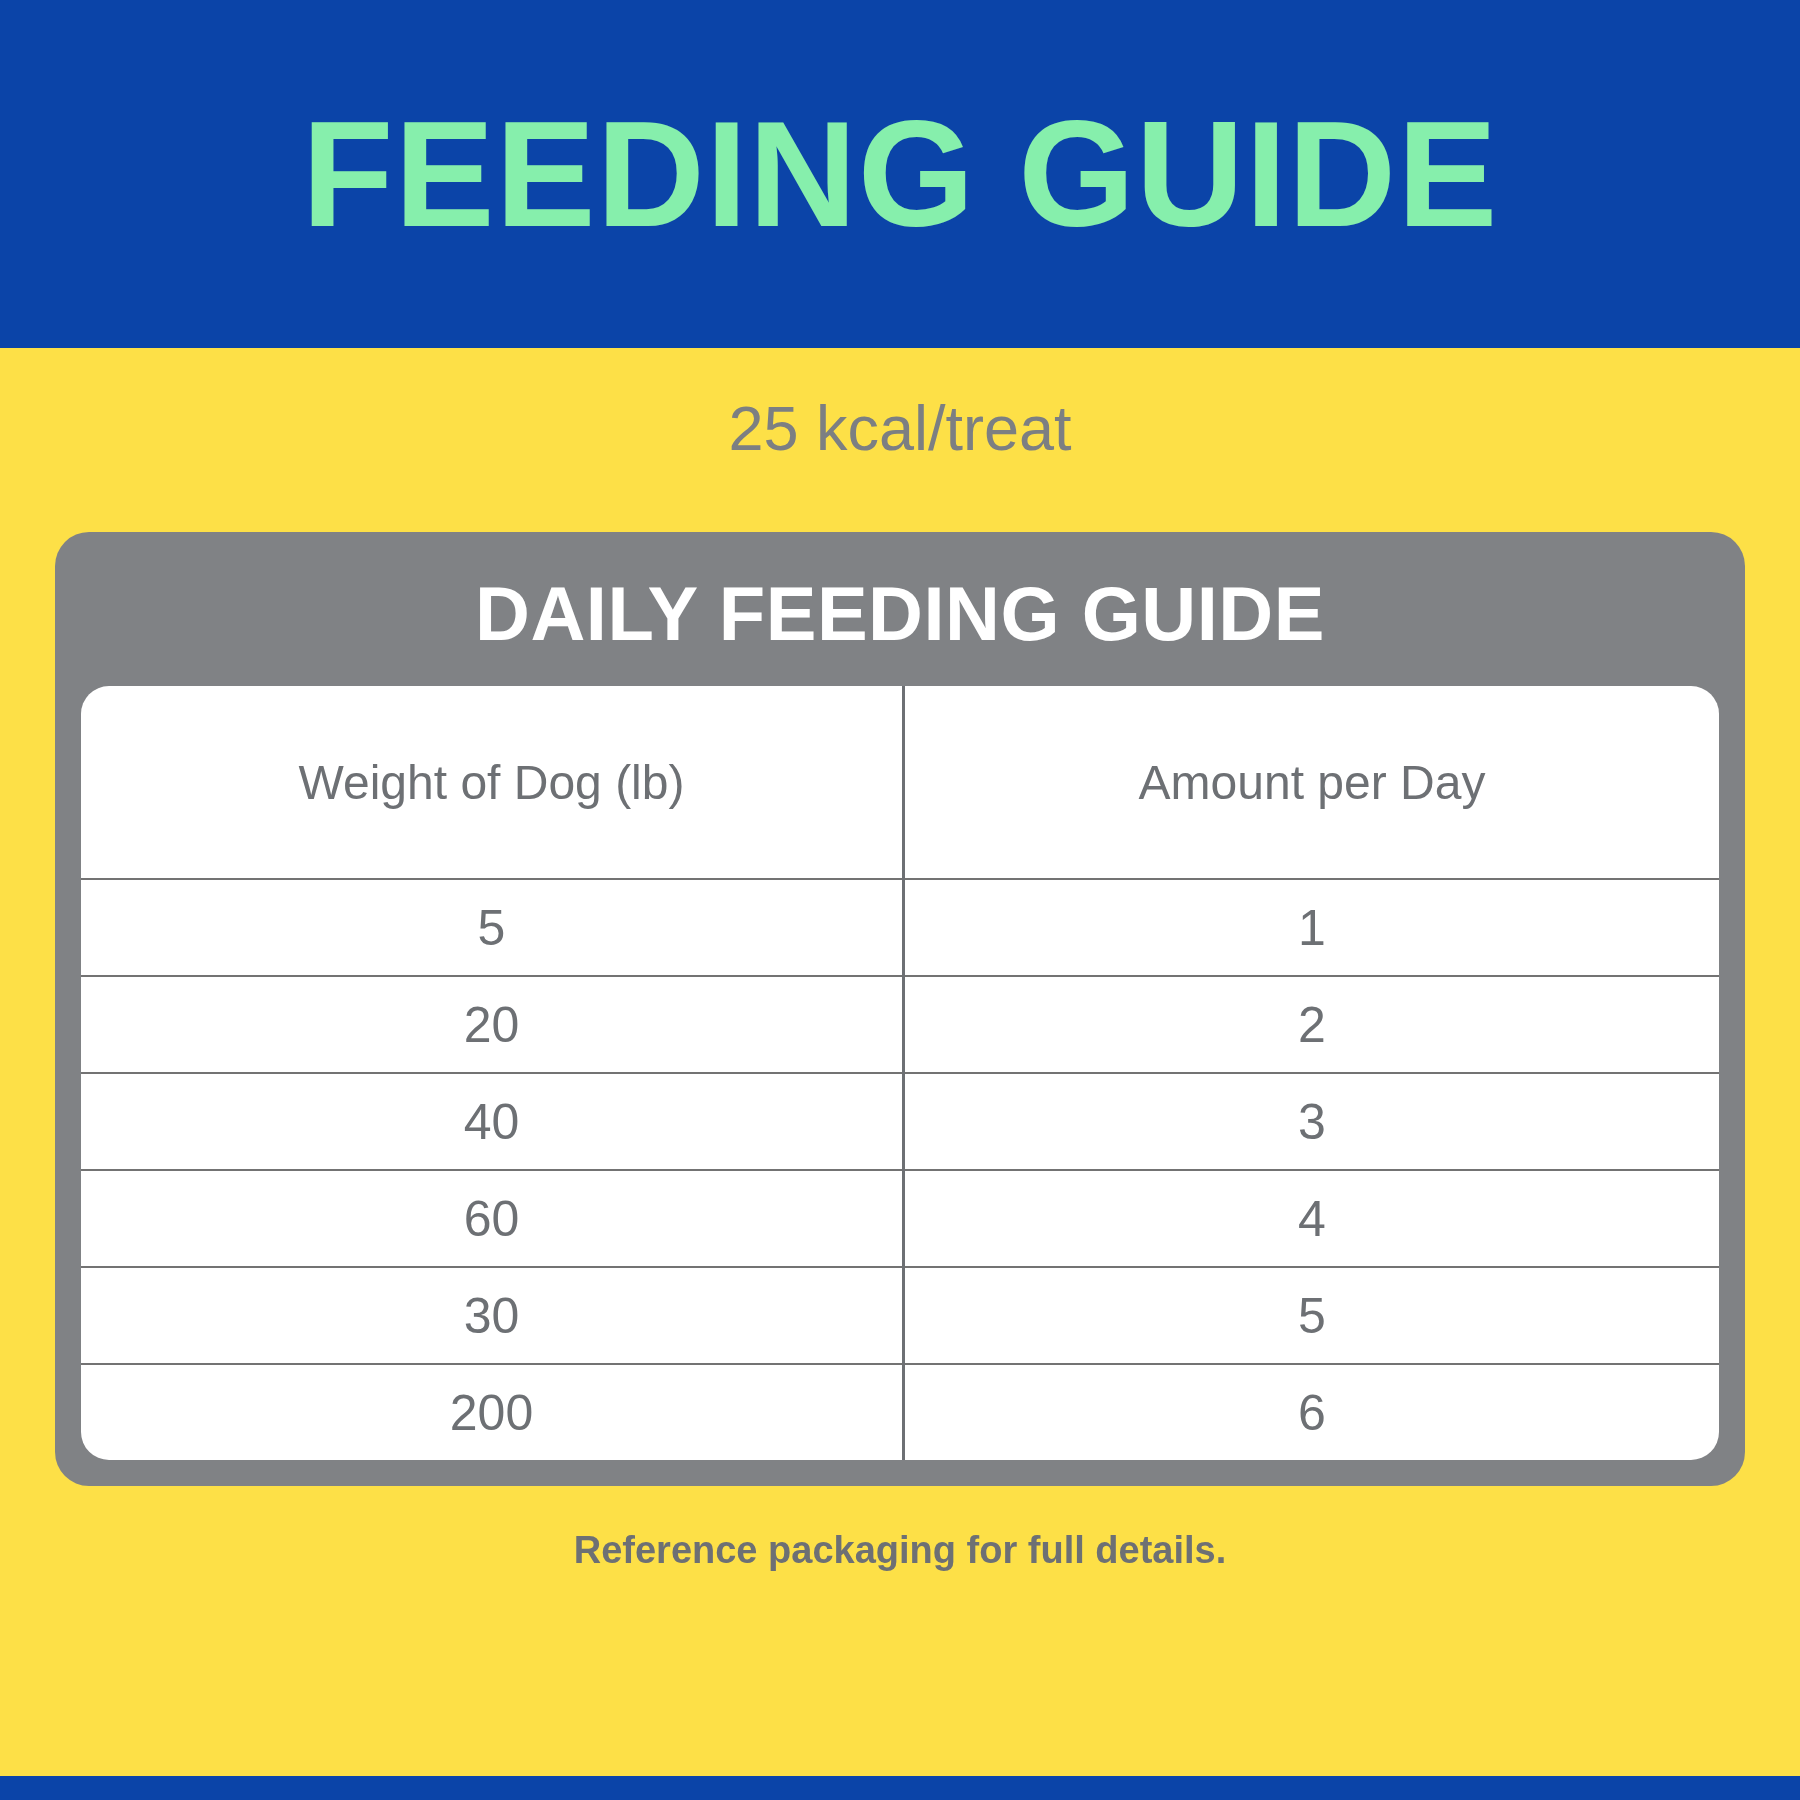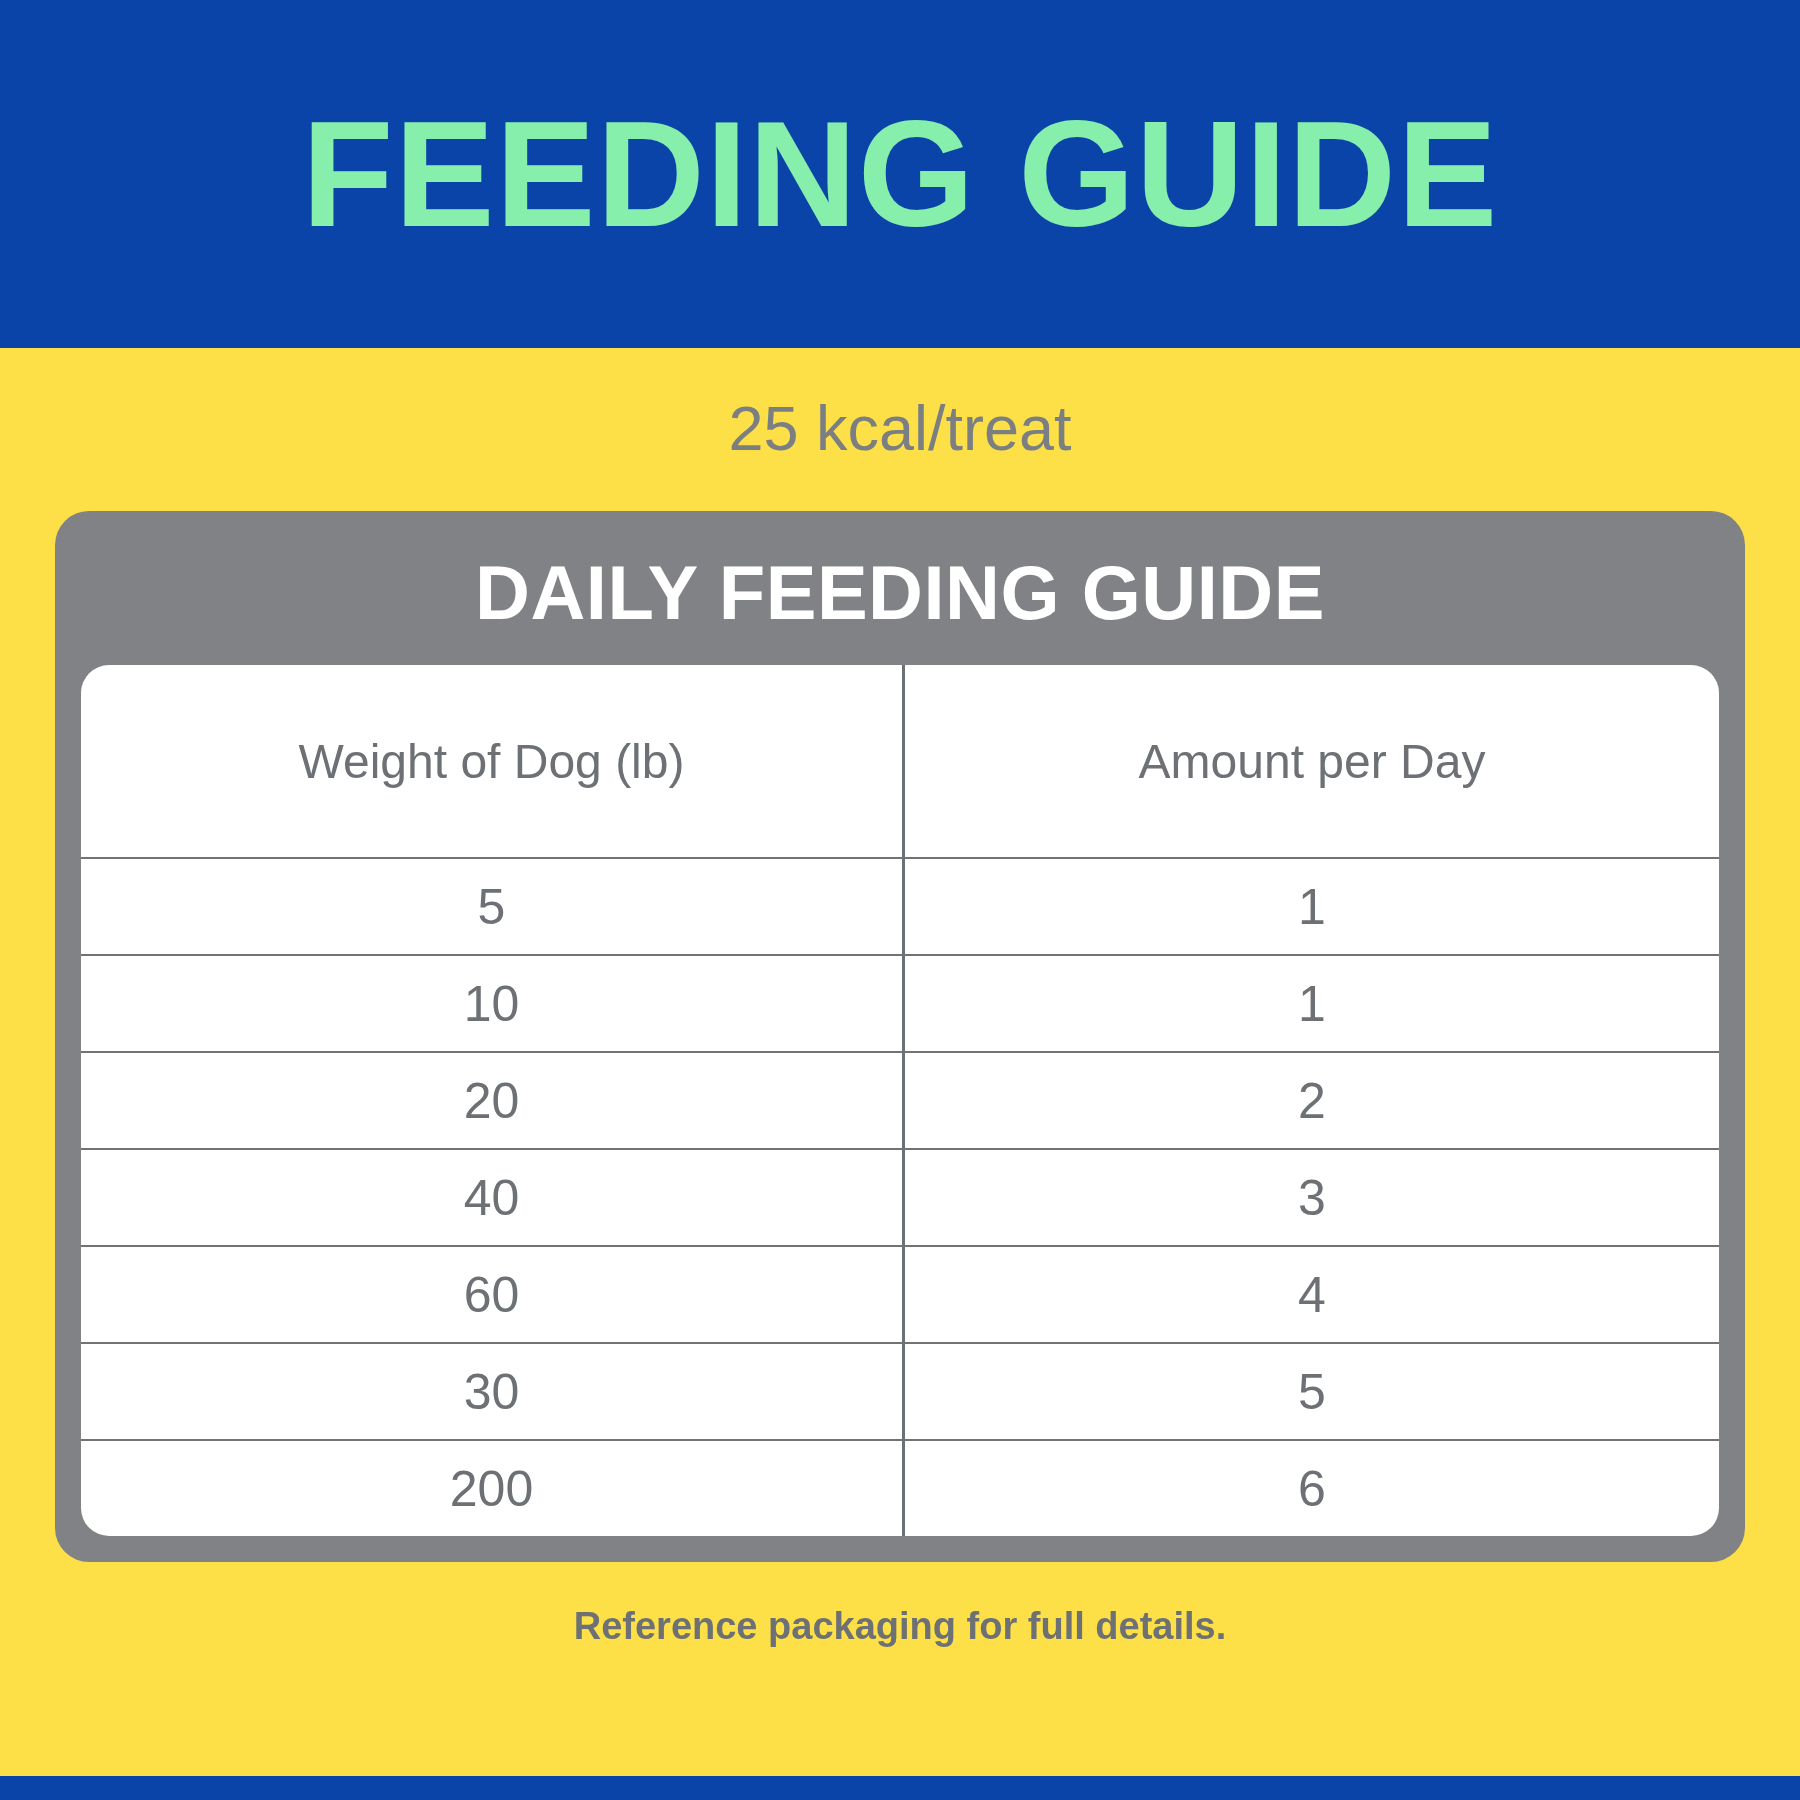--- a/index.html
+++ b/index.html
@@ -54,21 +54,21 @@
     color: #7c7f82;
     font-size: 63px;
     font-weight: normal;
     margin-top: 46px;
     margin-bottom: 0;
     text-align: center;
     line-height: 1.1;
   }
   
   .card {
-    margin-top: 48px;
+    margin-top: 69px;
     width: 1690px;
     background: #808285;
     border-radius: 34px;
     padding: 0;
     box-sizing: border-box;
     position: relative;
   }
   .card-title {
     color: #ffffff;
     font-size: 76px;
@@ -156,24 +156,20 @@
               <th>Weight of Dog (lb)</th>
               <th>Amount per Day</th>
             </tr>
           </thead>
           <tbody>
             <tr>
               <td>5</td>
               <td>1</td>
             </tr>
             <tr>
-              <td>10</td>
-              <td>1</td>
-            </tr>
-            <tr>
               <td>20</td>
               <td>2</td>
             </tr>
             <tr>
               <td>40</td>
               <td>3</td>
             </tr>
             <tr>
               <td>60</td>
               <td>4</td>

